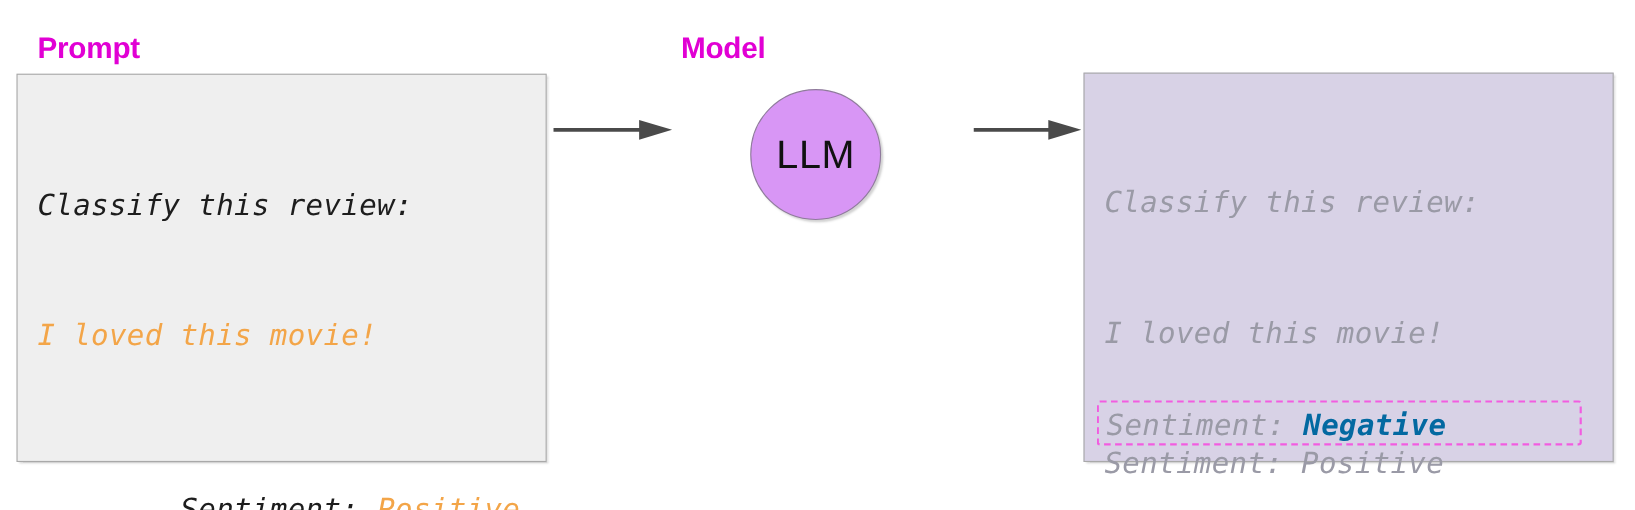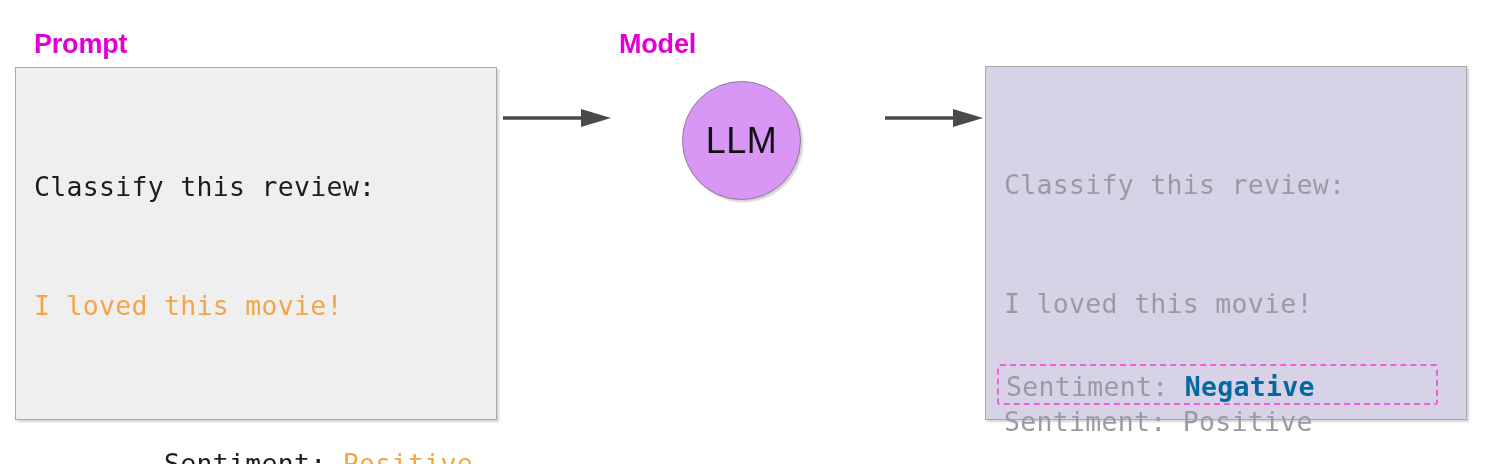--- a/index.html
+++ b/index.html
@@ -34,20 +34,21 @@
   #label-prompt     { left: 34px;   top: 31px; }
   #label-model      { left: 619px;  top: 31px; }
   #label-completion { left: 1003px; top: 31px; }
 
   
   .panel {
     position: absolute;
     box-sizing: border-box;
     border: 1.5px solid #a9a9a9;
     box-shadow: 2px 2px 2px rgba(0,0,0,0.17);
+    font-style: italic;
   }
   #prompt-panel {
     left: 15px;
     top: 67px;
     width: 482px;
     height: 353px;
     background: #efefef;
   }
   #completion-panel {
     left: 985px;

